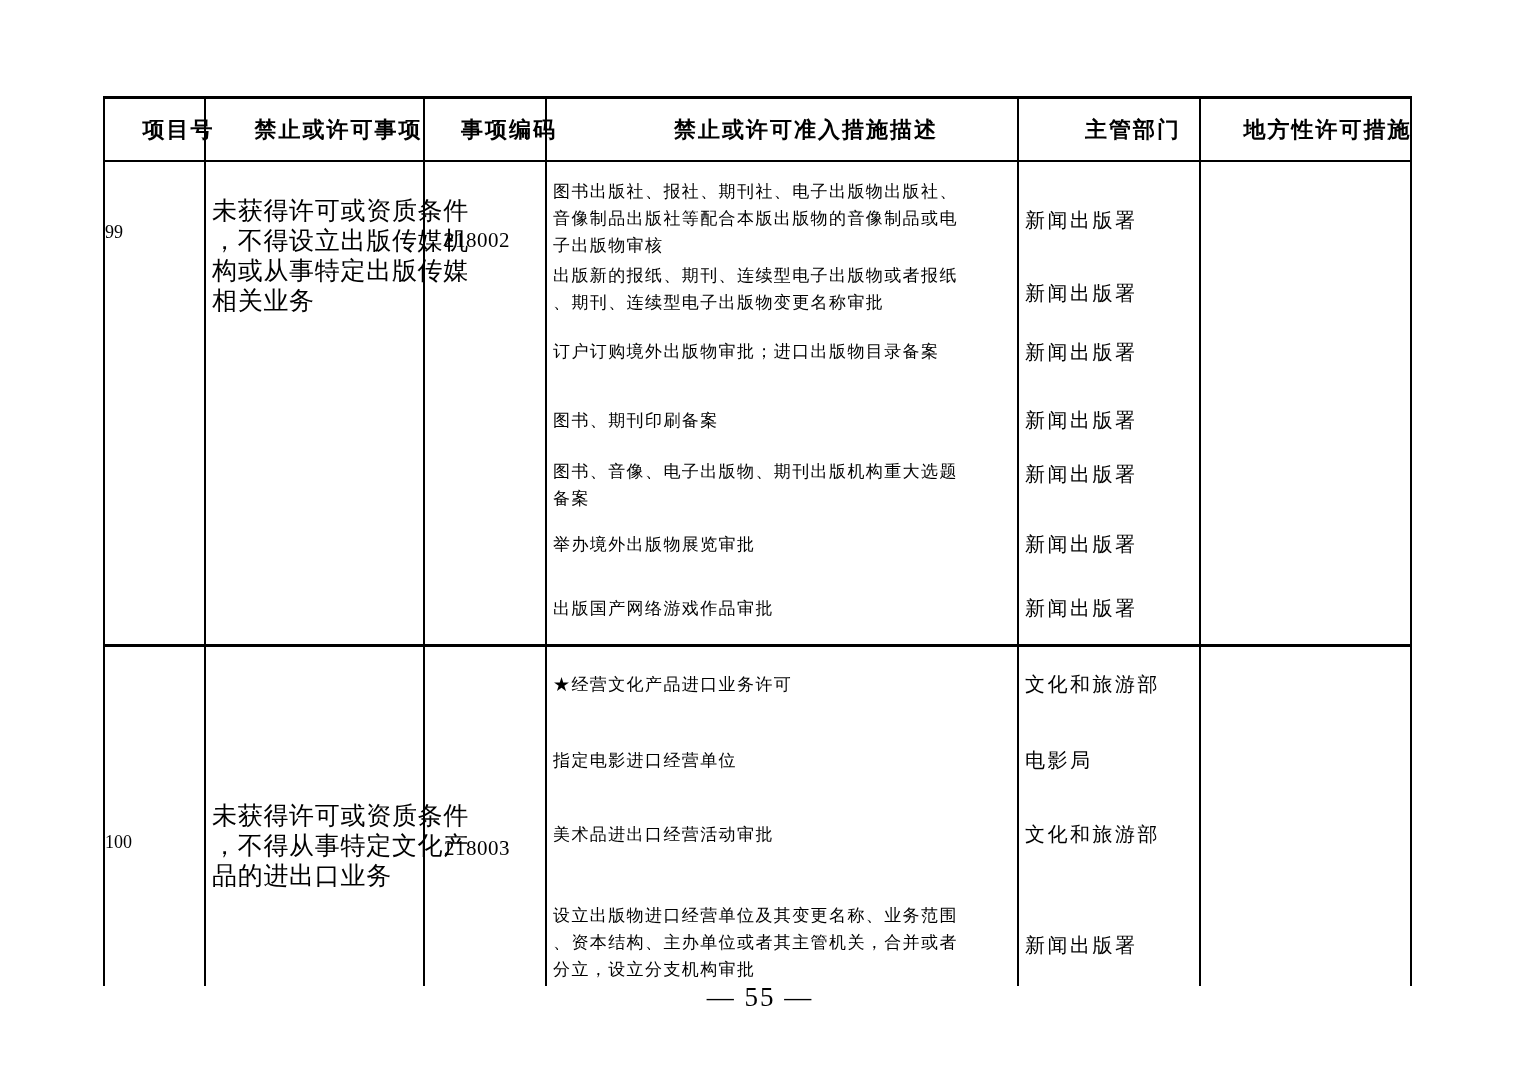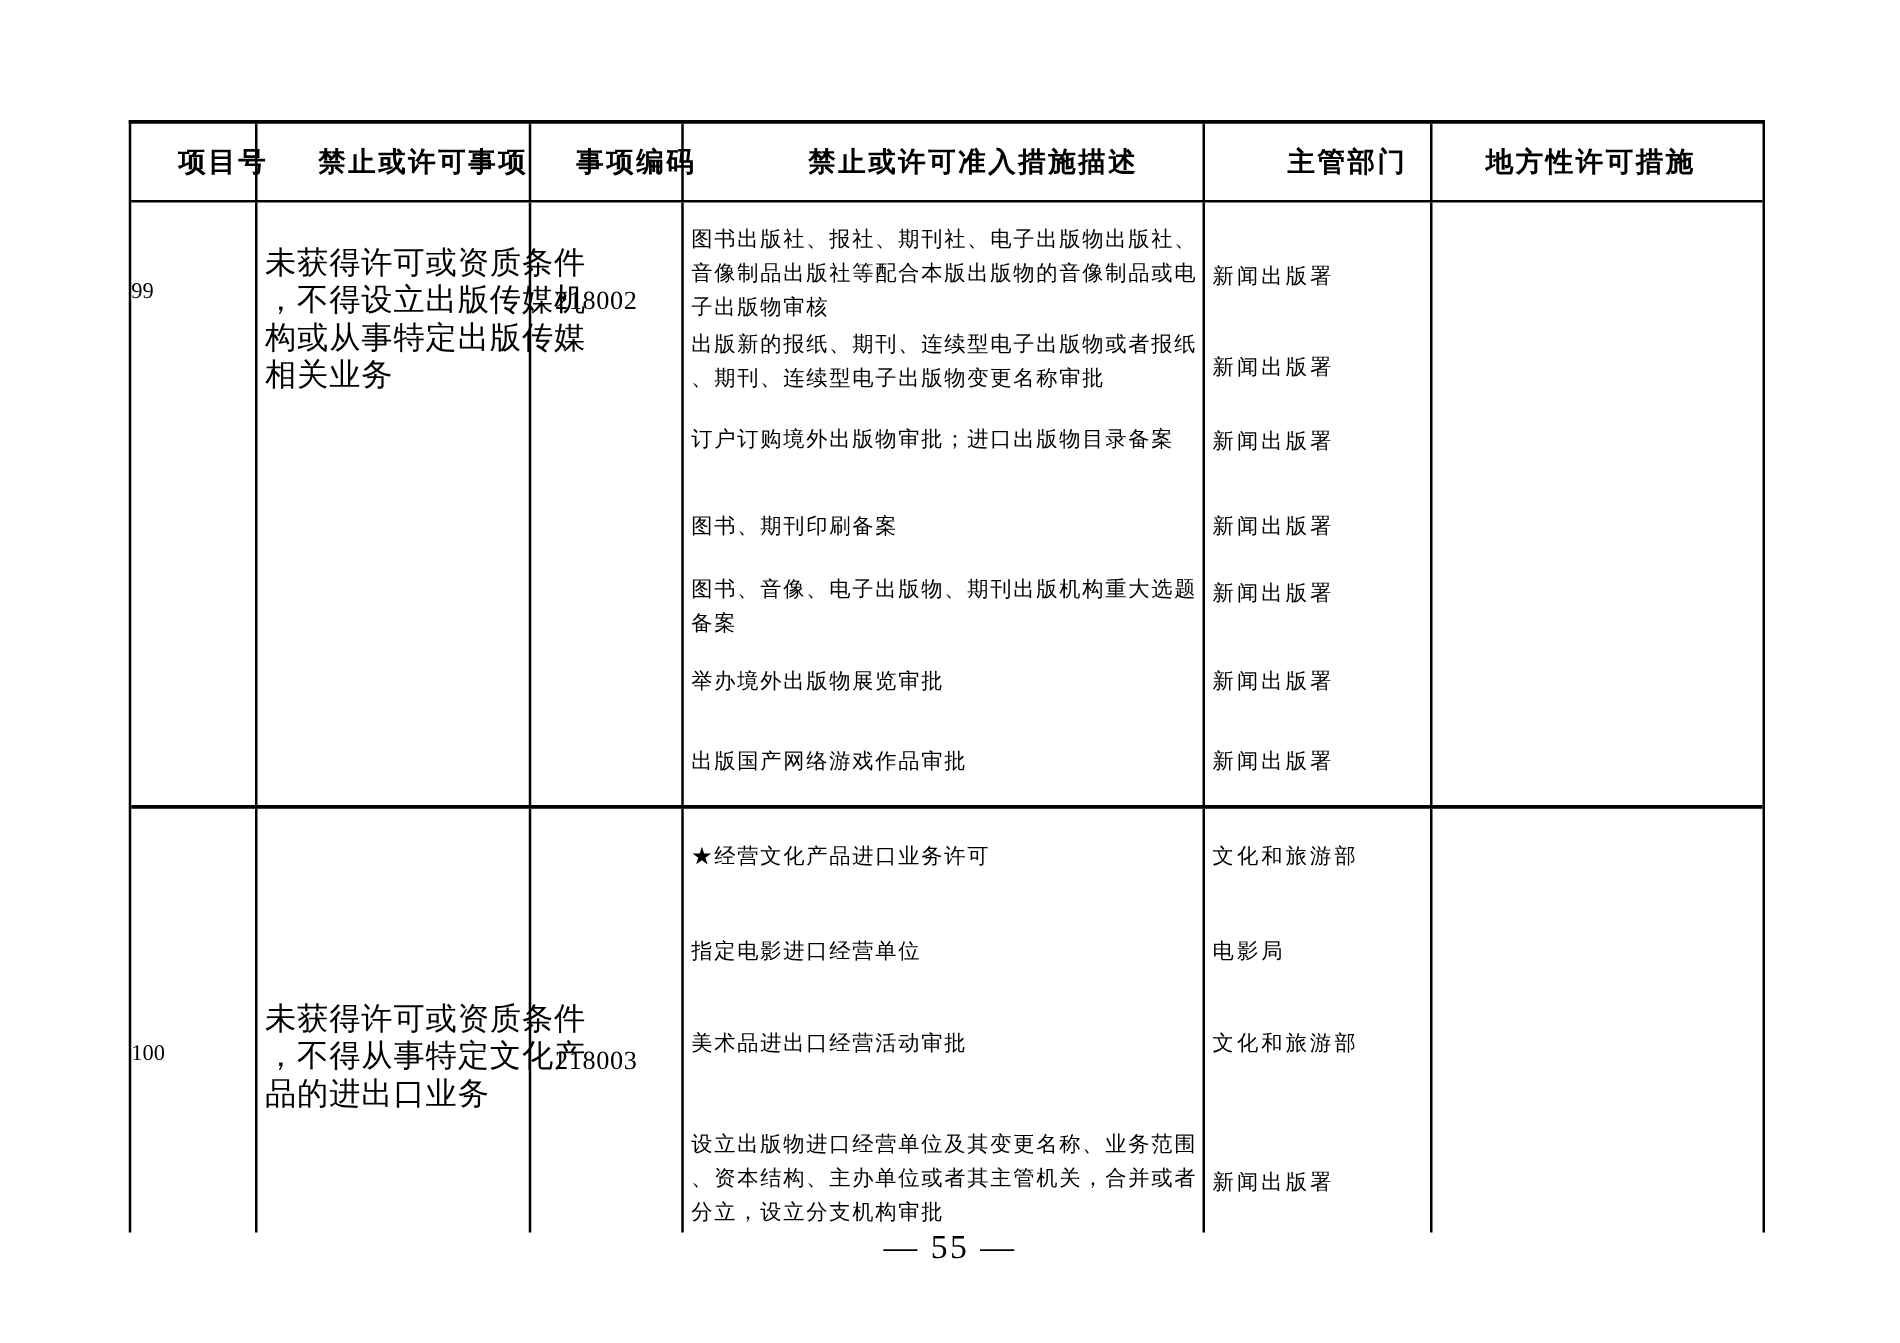--- a/index.html
+++ b/index.html
@@ -53,21 +53,21 @@
   .td {
     box-sizing: border-box;
     border-right: 2px solid #000;
     position: relative;
   }
   .td:last-child { border-right: none; }
   
   .c1 { width: 101px; }
   .c2 { width: 219px; }
   .c3 { width: 122px; }
-  .c4 { width: 417px; }
+  .c4 { width: 472px; }
   .c5 { width: 182px; }
   .c6 { width: 205px; }
 
   .item-no {
     position: absolute;
     left: 0; right: 0;
     text-align: left;
     font-size: 18px;
     line-height: 1;
   }
@@ -95,21 +95,21 @@
     width: 406px;
     font-size: 17px;
     letter-spacing: 1.4px;
     line-height: 27px;
     line-break: anywhere;
   }
   .dept {
     position: absolute;
     left: 6px;
     width: 172px;
-    font-size: 17px;
+    font-size: 20px;
     letter-spacing: 2.5px;
     line-height: 27px;
   }
   .footer {
     position: absolute;
     top: 982px;
     left: 0;
     width: 1520px;
     text-align: center;
     font-size: 27px;

